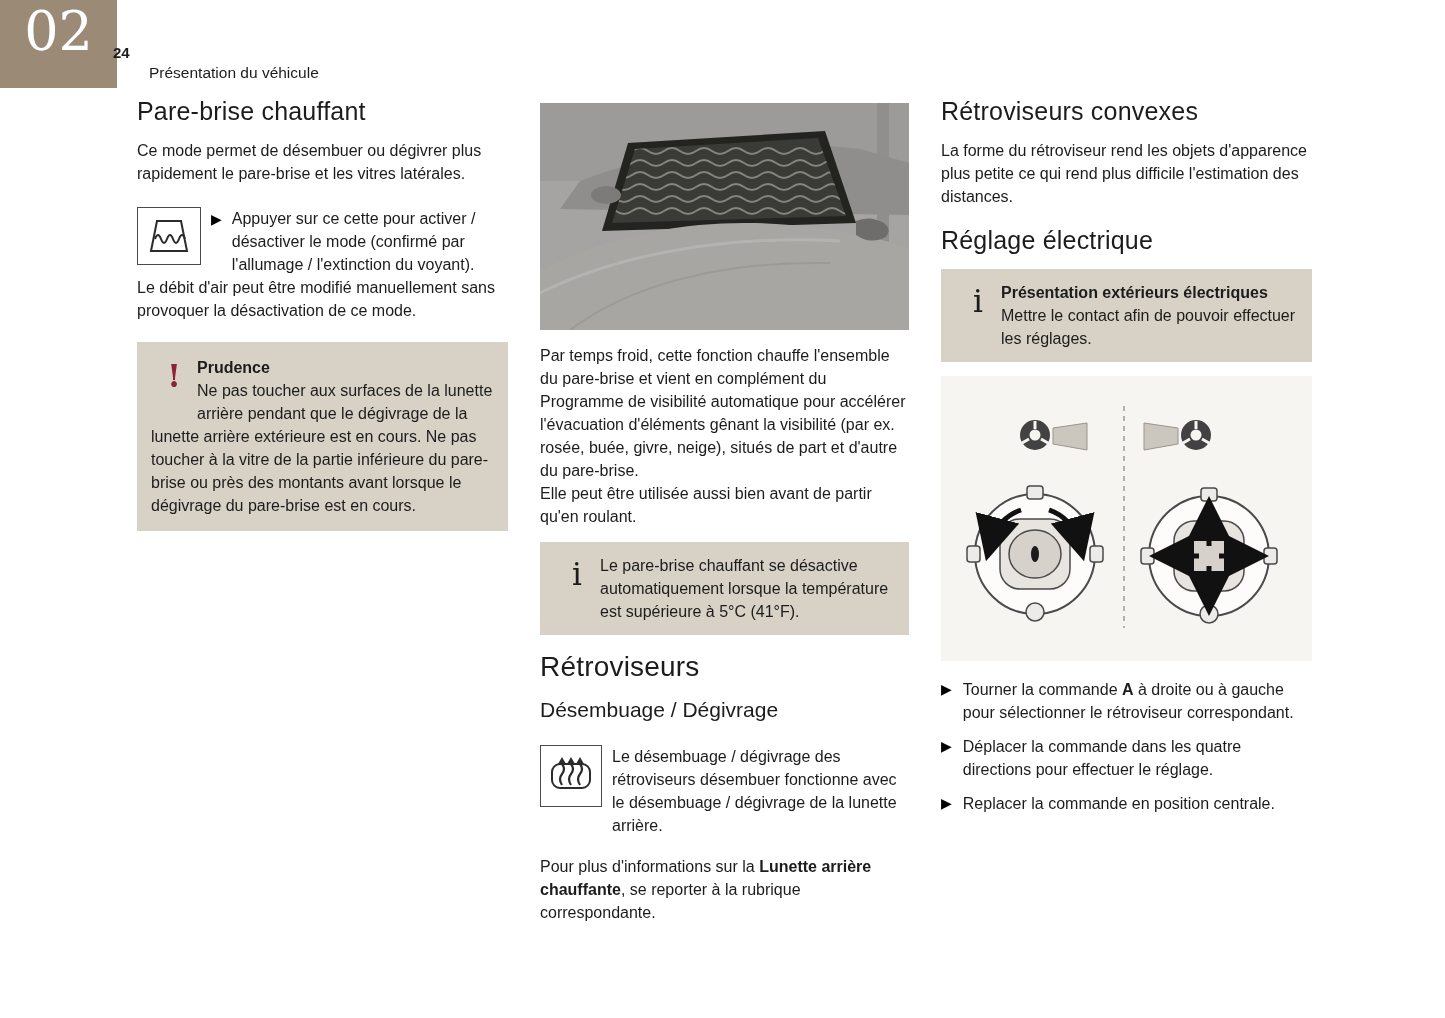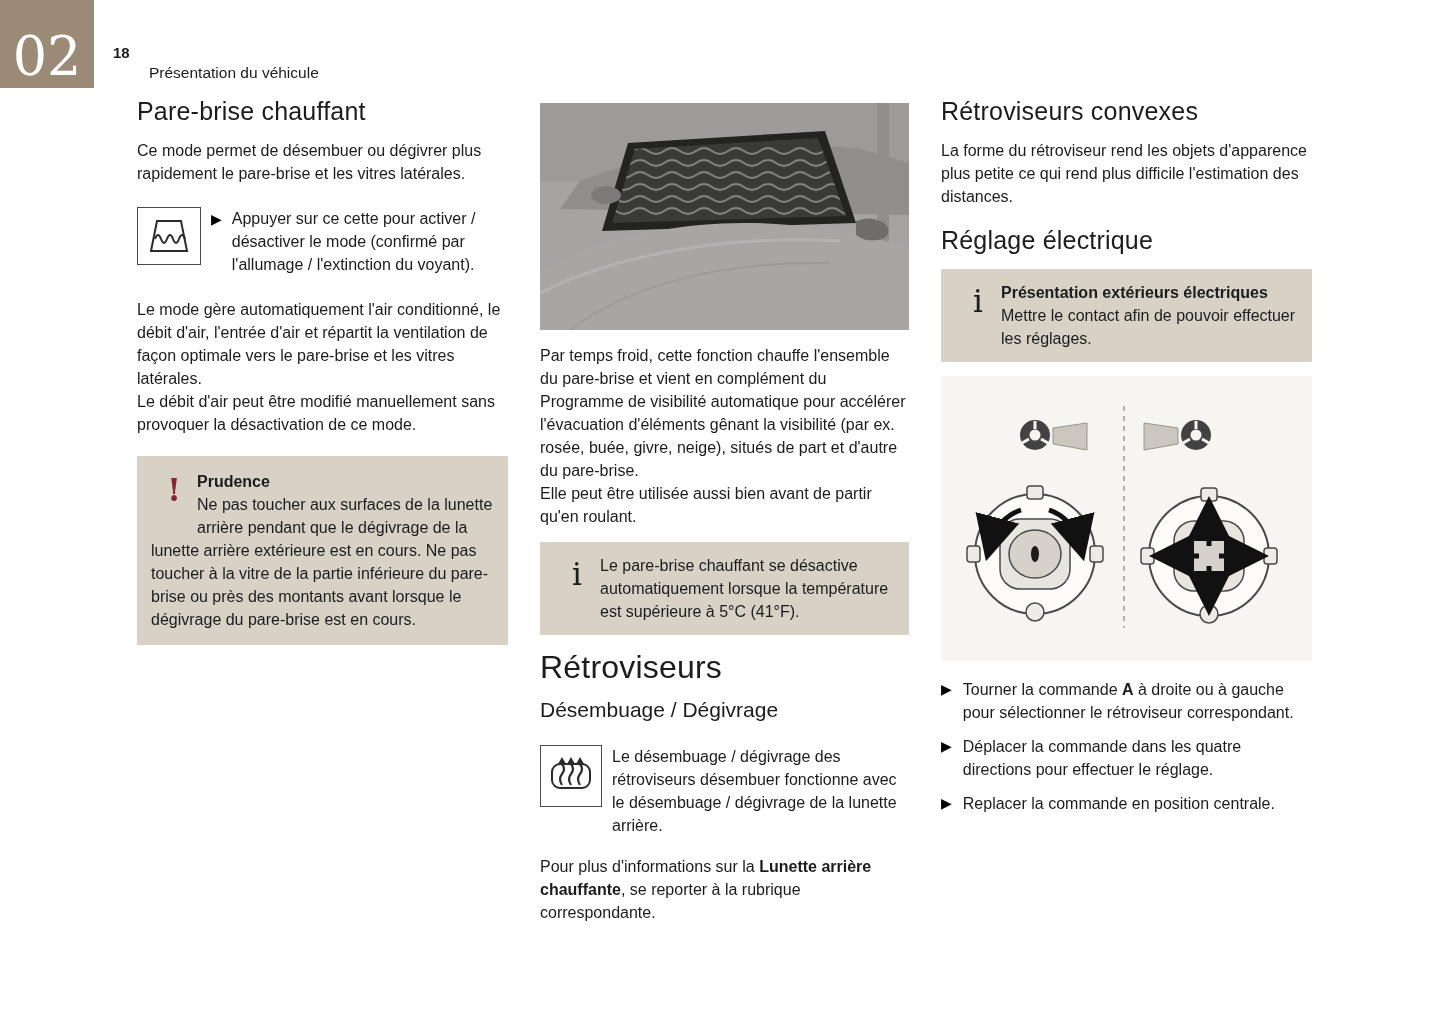--- a/index.html
+++ b/index.html
@@ -5,39 +5,39 @@
   * { margin:0; padding:0; box-sizing:border-box; }
   body {
     font-family:"Liberation Sans", sans-serif;
     background:#ffffff;
     color:#1c1c1c;
   }
   .page { position:relative; width:1445px; height:1018px; background:#fff; overflow:hidden; }
 
   
   .chapter-tab {
-    position:absolute; left:0; top:0; width:94px; height:88px;
+    position:absolute; left:0; top:0; width:117px; height:88px;
     background:#9a8a76; color:#fff;
-    display:flex; align-items:flex-end; justify-content:center;
+    display:flex; align-items:flex-start; justify-content:center;
     font-family:"DejaVu Serif", serif; font-size:54px; font-weight:400;
   }
   .page-meta { position:absolute; left:113px; top:44px; }
   .page-num { font-size:15px; font-weight:bold; margin-bottom:3px; }
   .chapter-title { font-size:15.5px;margin-left:36px; }
 
   
   .cols {
     position:absolute; left:137px; top:96px; width:1171px;
     display:grid; grid-template-columns:371px 369px 371px; column-gap:32px;
   }
   .col { font-size:16px; line-height:23px; }
   p { font-size:16px; line-height:23px; }
 
   h2.section { font-size:25px; font-weight:400; line-height:30px; margin:0 0 13px; letter-spacing:.2px; }
-  h2.big { font-size:32px; line-height:36px; margin:14px 0 0; }
+  h2.big { font-size:28px; line-height:36px; margin:14px 0 0; }
   h3.sub { font-size:21px; font-weight:400; line-height:26px; margin:12px 0 17px; }
 
   .mt { margin-top:22px; }
   .mt-s { margin-top:14px; }
 
   
   .icon-row { display:flex; align-items:flex-start; gap:10px; margin-top:22px; }
   .cmd-icon {
     flex:0 0 auto; width:64px; height:58px; border:1px solid #4a4a4a;
     display:flex; align-items:center; justify-content:center; background:#fff;
@@ -71,42 +71,41 @@
 </style>
 </head>
 <body>
 
 <div class="page">
 
   <div class="chapter-tab">
     <span>02</span>
   </div>
   <div class="page-meta">
-    <div class="page-num">18</div>
+    <div class="page-num">24</div>
     <div class="chapter-title">Présentation du véhicule</div>
   </div>
 
   <div class="cols">
 
     <section class="col">
       <h2 class="section">Pare-brise chauffant</h2>
       <p>Ce mode permet de désembuer ou dégivrer plus rapidement le pare-brise et les vitres latérales.</p>
 
       <div class="icon-row">
         <span class="cmd-icon">
           <svg width="44" height="40" viewBox="0 0 44 40">
             <path d="M4,35 L10,5 L34,5 L40,35 Z" fill="none" stroke="#2b2b2b" stroke-width="2"></path>
             <path d="M8,23 q3,-8 6,0 t6,0 t6,0 t6,0 t6,0" fill="none" stroke="#2b2b2b" stroke-width="2"></path>
           </svg>
         </span>
         <span class="row-marker">▶</span>
         <p>Appuyer sur ce cette pour activer / désactiver le mode (confirmé par l'allumage / l'extinction du voyant).</p>
       </div>
 
-      <p class="mt">Le mode gère automatiquement l'air conditionné, le débit d'air, l'entrée d'air et répartit la ventilation de façon optimale vers le pare-brise et les vitres latérales.</p>
       <p>Le débit d'air peut être modifié manuellement sans provoquer la désactivation de ce mode.</p>
 
       <div class="box">
         <span class="glyph warn">!</span>
         <strong class="box-title">Prudence</strong>
         <span>Ne pas toucher aux surfaces de la lunette arrière pendant que le dégivrage de la lunette arrière extérieure est en cours. Ne pas toucher à la vitre de la partie inférieure du pare-brise ou près des montants avant lorsque le dégivrage du pare-brise est en cours.</span>
       </div>
     </section>
 
     <section class="col">

